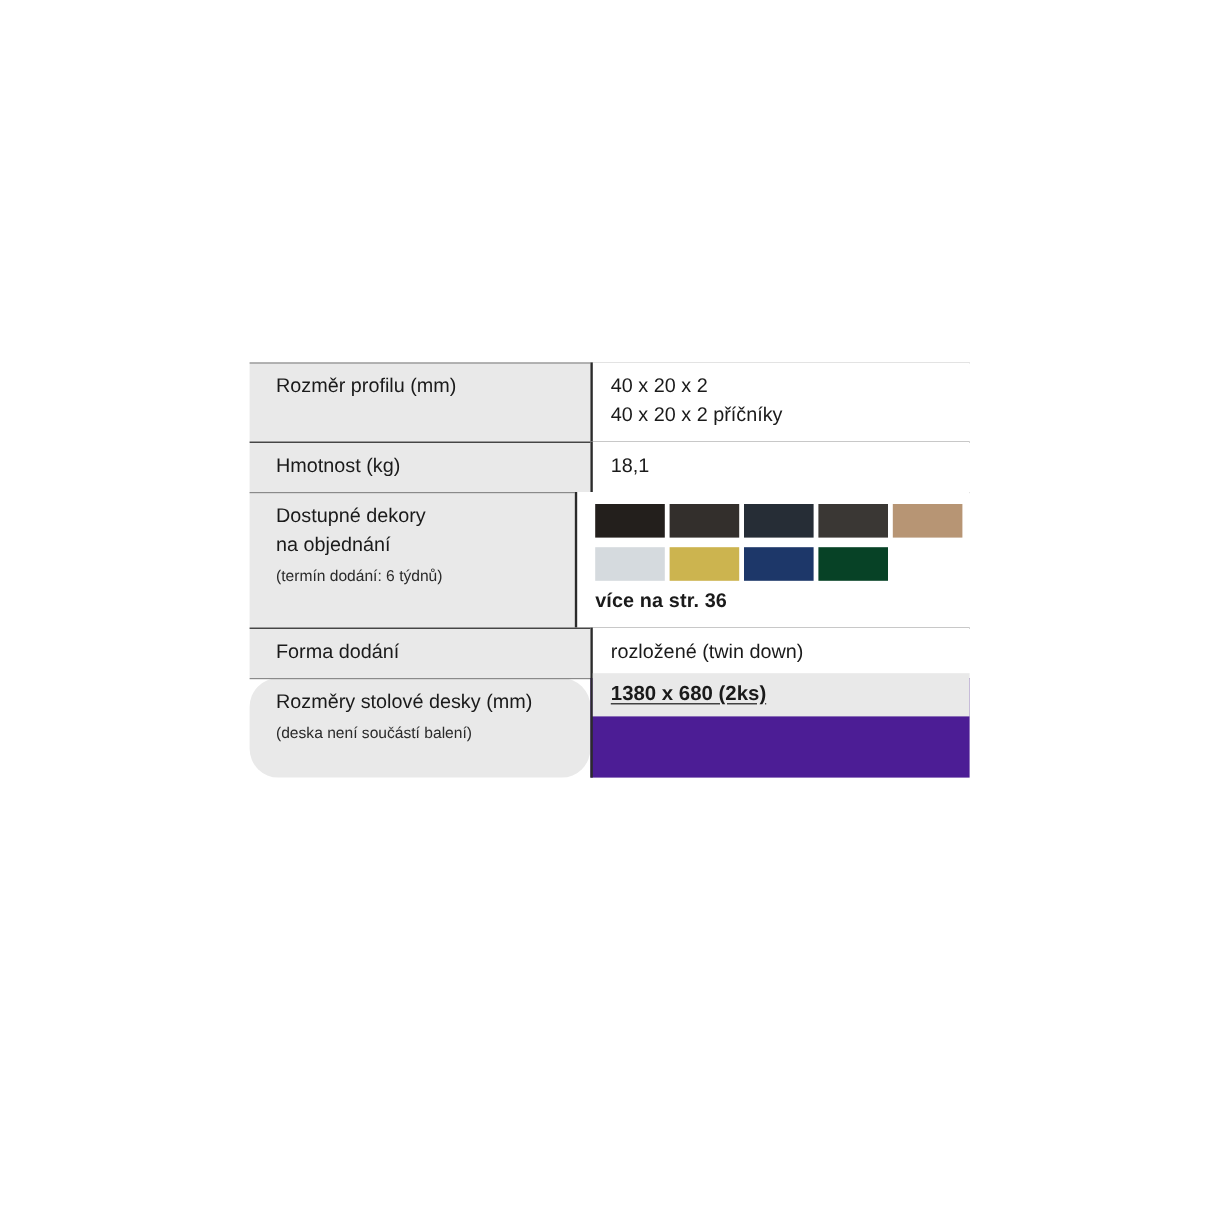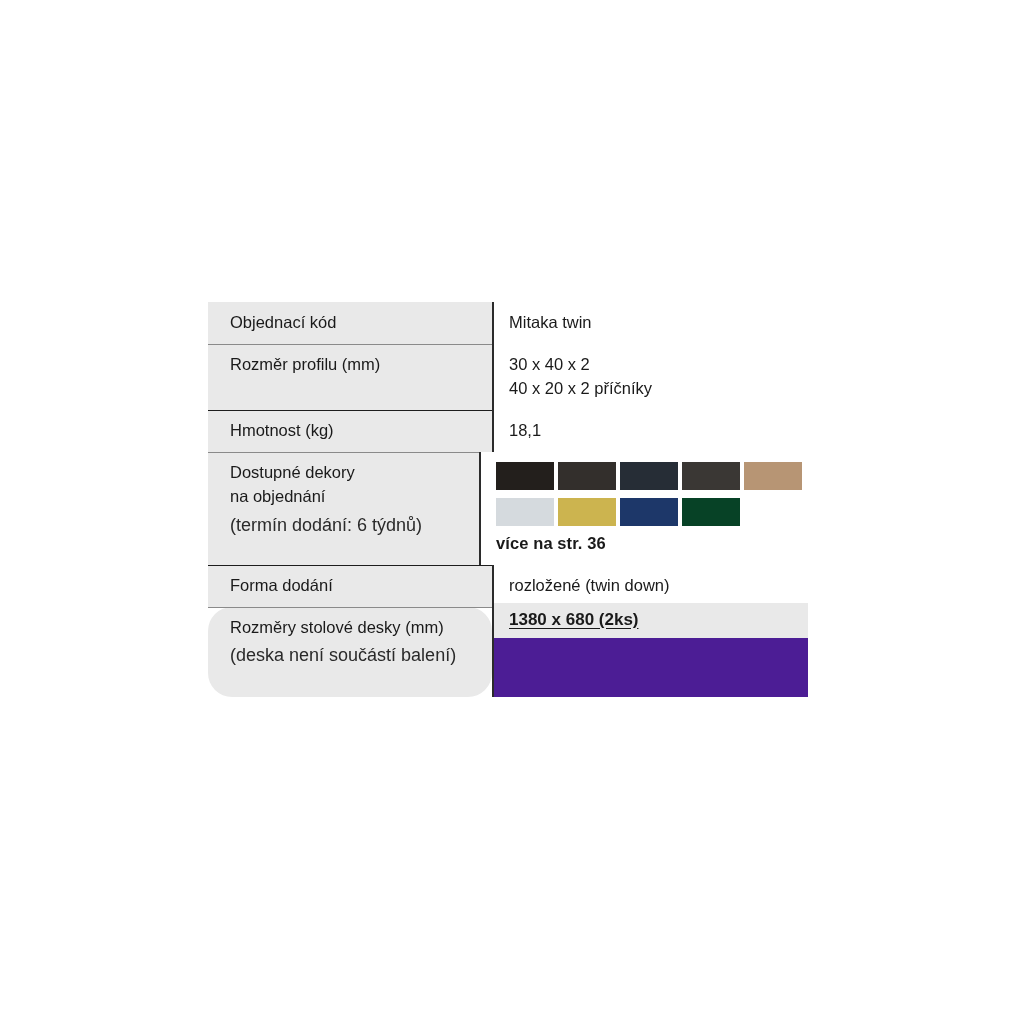--- a/index.html
+++ b/index.html
@@ -59,21 +59,21 @@
     padding: 9px 0 9px 15px;
     font-size: 16.5px;
     line-height: 1.45;
     color: #1a1a1a;
     border-left: 2px solid #2b2b2b;
     position: relative;
   }
 
   .sub-note {
     display: block;
-    font-size: 18px;
+    font-size: 13px;
     line-height: 1.5;
     margin-top: 3px;
     color: #2a2a2a;
   }
 
   .value-line { display: block; }
 
   
   .swatch-grid {
     display: flex;
@@ -120,30 +120,26 @@
   .row-last .cell-label {
     padding-bottom: 28px;
     border-radius: 24px;
   }
 </style>
 </head>
 <body>
 
 <div class="spec-table">
 
-  <div class="spec-row">
-    <div class="cell-label">Objednací kód</div>
-    <div class="cell-value">Mitaka twin</div>
-  </div>
 
 
   <div class="spec-row sep-light">
     <div class="cell-label">Rozměr profilu (mm)</div>
     <div class="cell-value">
-      <span class="value-line">30 x 40 x 2</span>
+      <span class="value-line">40 x 20 x 2</span>
       <span class="value-line">40 x 20 x 2 příčníky</span>
     </div>
   </div>
 
   <div class="spec-row sep-dark">
     <div class="cell-label">Hmotnost (kg)</div>
     <div class="cell-value">18,1</div>
   </div>
 
   <div class="spec-row sep-light">

